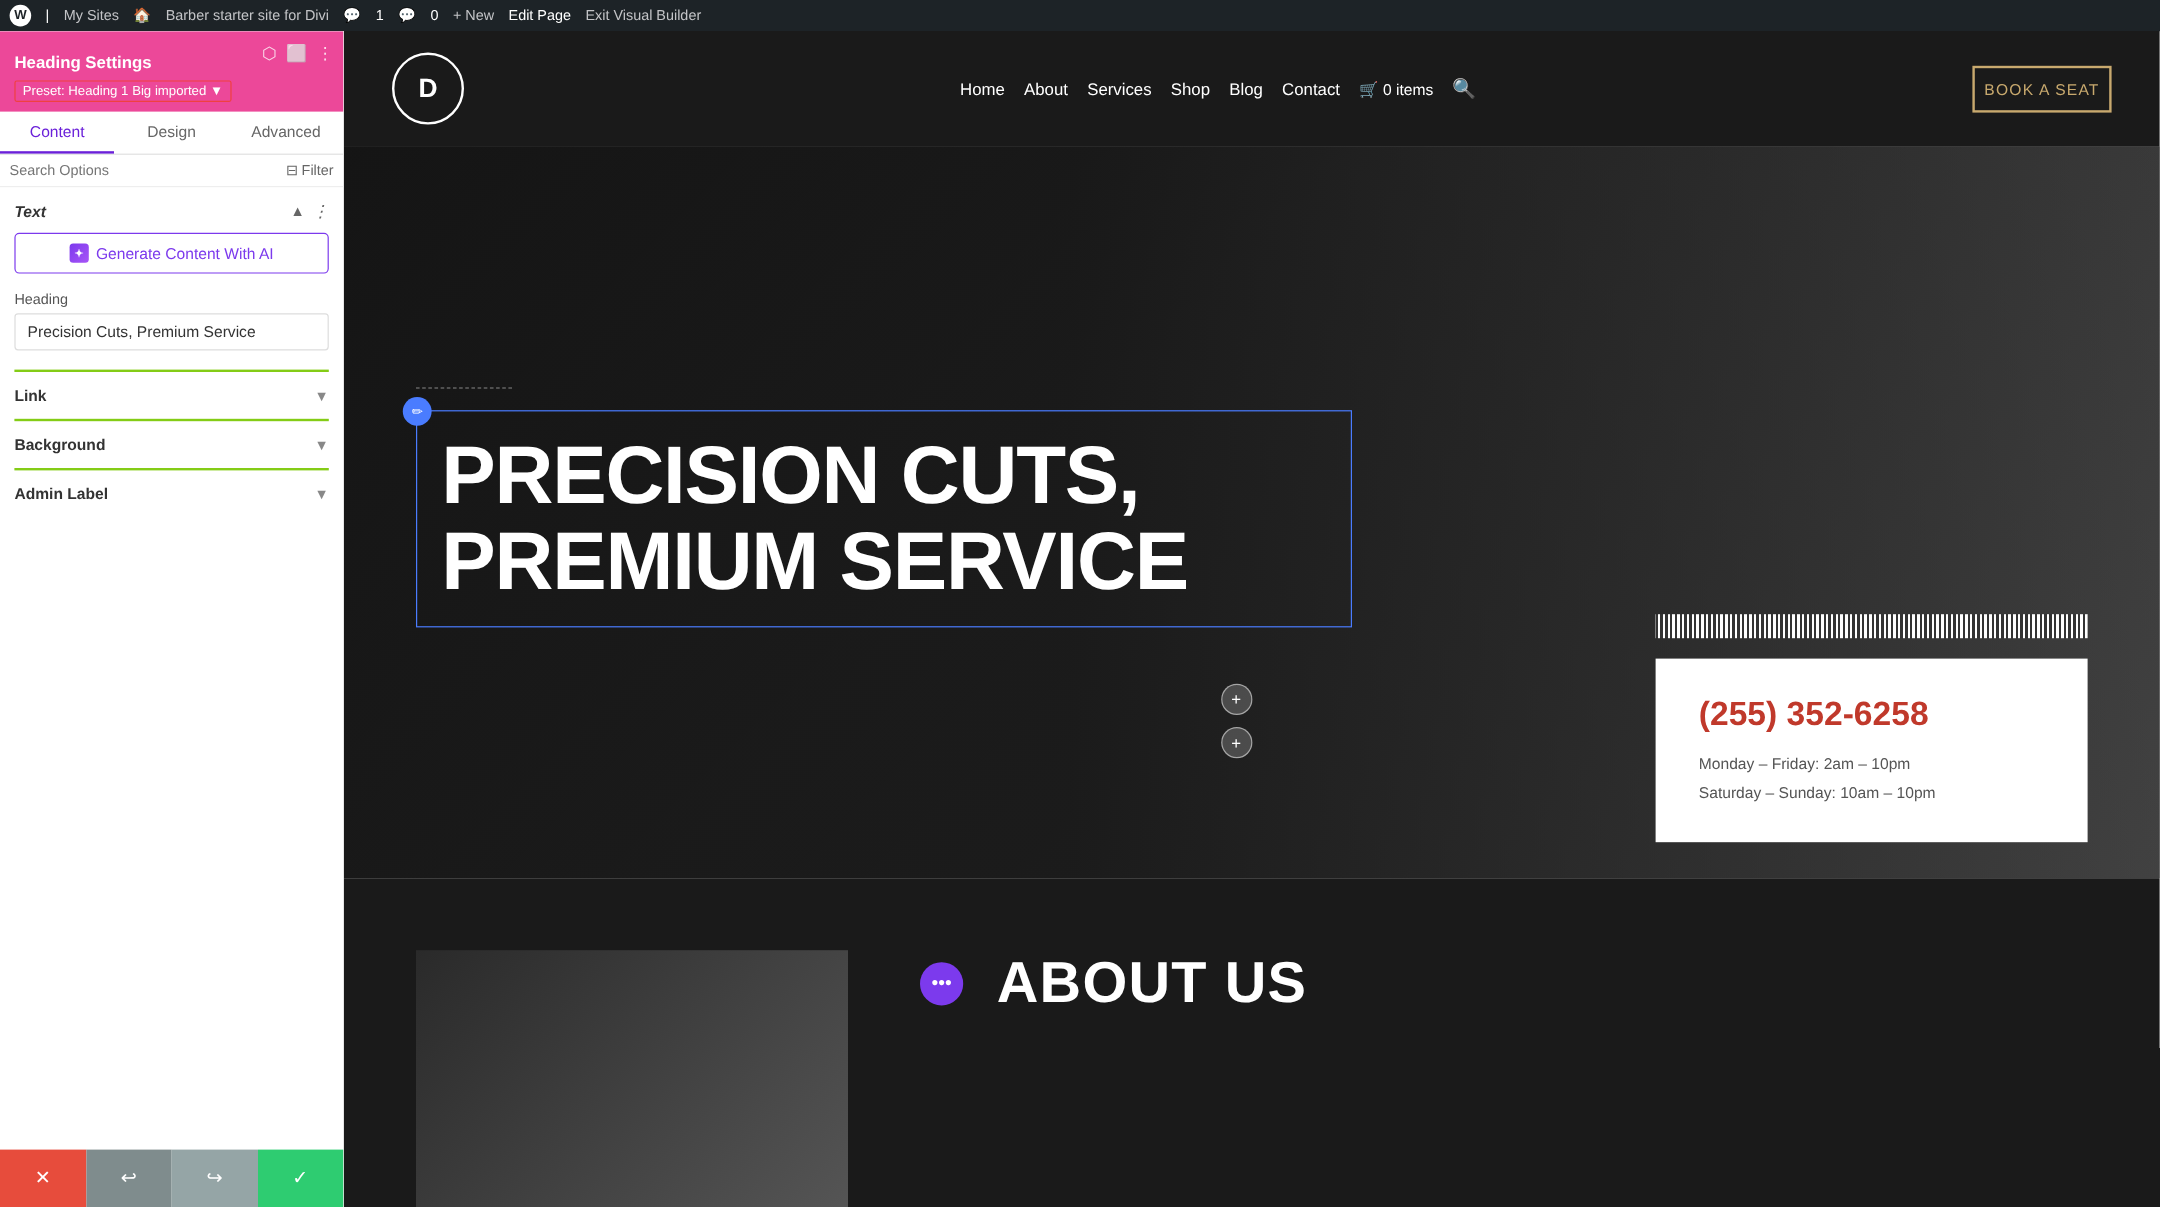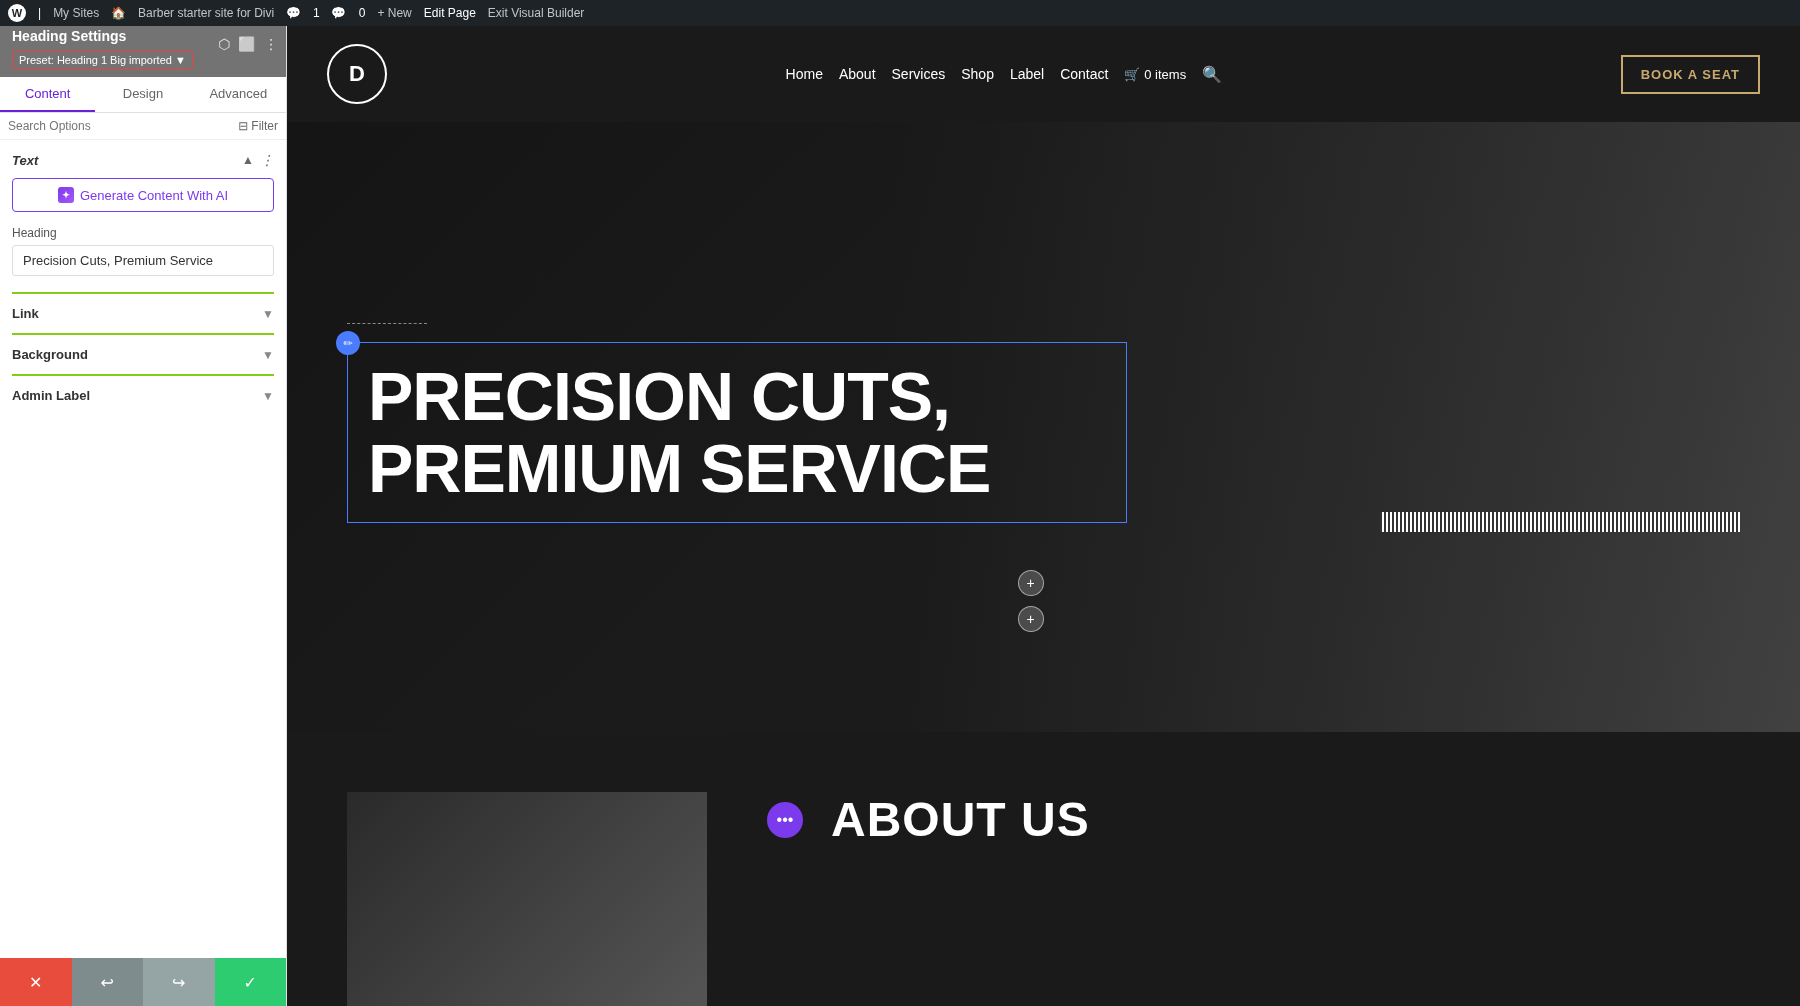--- a/index.html
+++ b/index.html
@@ -31,23 +31,23 @@
     .left-panel {
       width: 287px;
       background: #fff;
       display: flex;
       flex-direction: column;
       border-right: 1px solid #e0e0e0;
       flex-shrink: 0;
     }
 
     .panel-header {
-      background: #737373;
-      color: #fff;
-      padding: 2px 12px 8px;
+      background: #ec4899;
+      color: #fff;
+      padding: 18px 12px 8px;
       position: relative;
     }
     .panel-title {
       font-size: 14px;
       font-weight: 600;
       margin-bottom: 6px;
     }
     .panel-header-icons {
       position: absolute;
       top: 10px;
@@ -271,23 +271,23 @@
       font-size: 14px;
       font-weight: 500;
     }
     .site-nav-links a.active { color: #fff; }
     .cart-icon { color: #fff; font-size: 13px; }
     .search-nav-icon { color: #fff; font-size: 16px; cursor: pointer; }
     .book-seat-btn {
       background: transparent;
       border: 2px solid #c8a96e;
       color: #c8a96e;
-      padding: 10px 18px;
-      font-size: 13px;
-      font-weight: 700;
+      padding: 10px 8px;
+      font-size: 13px;
+      font-weight: 400;
       cursor: pointer;
       letter-spacing: 1px;
     }
 
     
     .hero-section {
       position: relative;
       min-height: 610px;
       background: #2a2a2a;
       display: flex;
@@ -596,21 +596,21 @@
 
   <div class="preview-area">
 
     <div class="site-nav">
       <div class="site-logo">D</div>
       <div class="site-nav-links">
         <a href="#" class="active">Home</a>
         <a href="#">About</a>
         <a href="#">Services</a>
         <a href="#">Shop</a>
-        <a href="#">Label</a>
+        <a href="#">Blog</a>
         <a href="#">Contact</a>
         <span class="cart-icon">🛒 0 items</span>
         <span class="search-nav-icon">🔍</span>
       </div>
       <button class="book-seat-btn">BOOK A SEAT</button>
     </div>
 
     <div class="hero-section">
       <div class="hero-bg-image"></div>
       <div class="hero-bg"></div>
@@ -628,20 +628,27 @@
 
       </div>
 
       <div class="hero-add-area">
         <div class="add-btn">+</div>
         <div class="add-btn">+</div>
       </div>
 
       <div class="barcode-strip"></div>
 
+      <div class="info-card">
+        <div class="info-phone">(255) 352-6258</div>
+        <div class="info-hours">
+          <div>Monday – Friday: 2am – 10pm</div>
+          <div>Saturday – Sunday: 10am – 10pm</div>
+        </div>
+      </div>
     </div>
 
     <div class="about-section">
       <div class="about-image">
         <div class="about-image-inner"></div>
       </div>
       <div class="about-text">
         <div style="display:flex; align-items:center; gap: 12px;">
           <div class="more-options-bubble">•••</div>
           <div class="about-title">ABOUT US</div>

